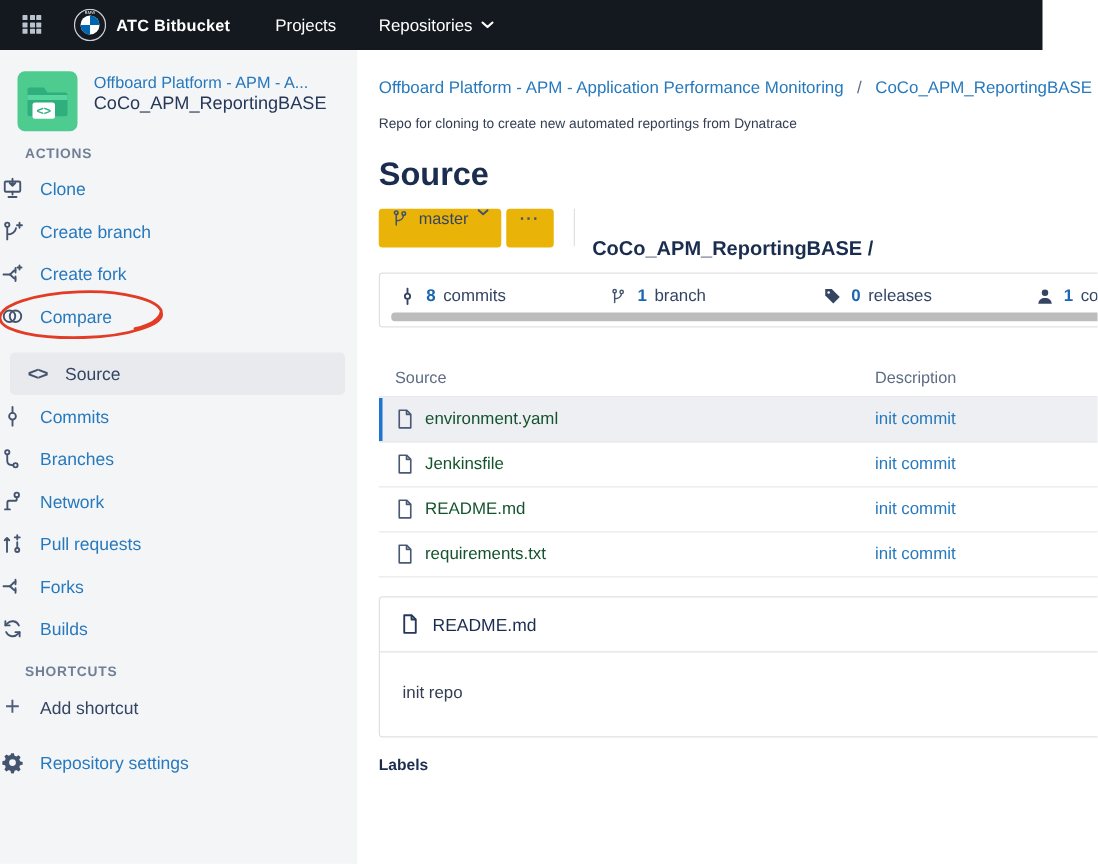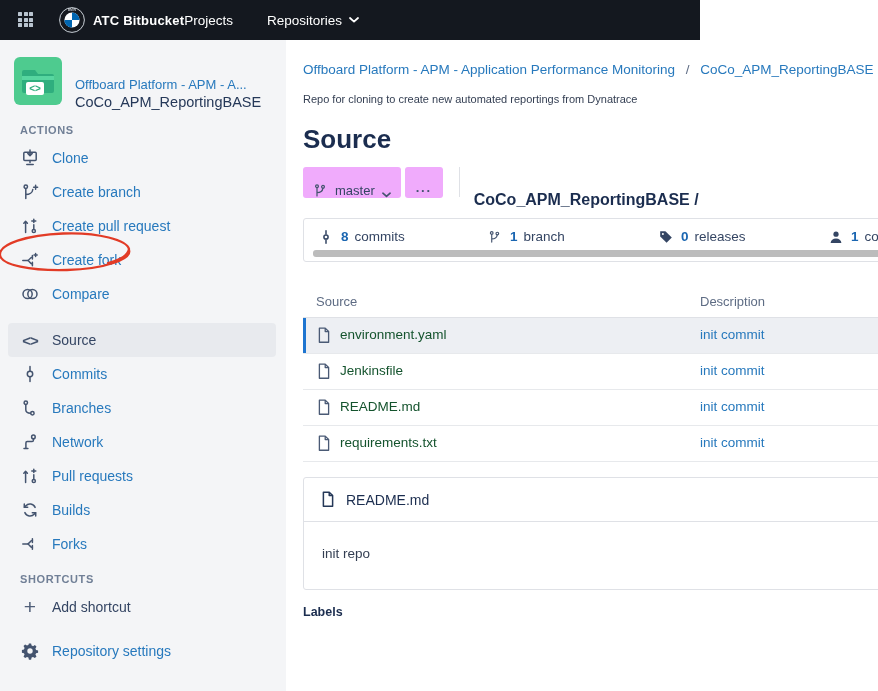--- a/index.html
+++ b/index.html
@@ -2,53 +2,53 @@
 <html><head>
 <meta charset="utf-8">
 <style>
   html,body{margin:0;padding:0;}
   body{
     width:878px;height:691px;overflow:hidden;position:relative;
     background:#fff;font-family:"Liberation Sans","DejaVu Sans",sans-serif;
     -webkit-font-smoothing:antialiased;
   }
   
-  .topbar{position:absolute;top:0;left:0;width:700px;height:40px;background:#14181f;
+  .topbar{position:absolute;top:0;left:0;width:834px;height:40px;background:#14181f;
     display:flex;align-items:center;color:#fff;}
   .grid3{margin-left:18px;width:16px;height:16px;display:grid;
     grid-template-columns:repeat(3,4px);grid-template-rows:repeat(3,4px);gap:1.5px;cursor:pointer;}
   .grid3 i{background:#b9c4cf;border-radius:.5px;}
   .brand{display:flex;align-items:center;gap:8px;margin-left:25px;cursor:pointer;}
   .brand .bname{font-weight:700;font-size:13px;letter-spacing:.2px;}
-  .topnav{display:flex;align-items:center;gap:34px;font-size:13.5px;}
+  .topnav{display:flex;align-items:center;gap:34px;margin-left:36px;font-size:13.5px;}
   .topnav .titem{display:flex;align-items:center;gap:7px;cursor:pointer;}
   
   .sidebar{position:absolute;top:40px;left:0;width:286px;bottom:0;background:#f4f5f7;}
   .repo-head{display:flex;gap:13px;padding:17px 10px 0 14px;}
   .avatar{width:48px;height:48px;border-radius:6px;background:#4ecb8f;flex:0 0 48px;position:relative;}
-  .proj-link{color:#2779bd;font-size:13px;line-height:17px;margin-top:19px;cursor:pointer;white-space:nowrap;}
+  .proj-link{color:#2779bd;font-size:13px;line-height:17px;margin-top:0;cursor:pointer;white-space:nowrap;}
   .repo-name{color:#253858;font-size:14.5px;line-height:19px;white-space:nowrap;}
   .side-sec{margin-top:12px;}
   .sec-label{margin:0 0 4px 20px;font-size:11px;font-weight:700;color:#707f96;letter-spacing:.6px;height:13px;}
-  .item{height:34px;display:flex;align-items:center;padding-left:20px;gap:12px;font-size:14px;color:#2779bd;cursor:pointer;}
+  .item{height:34px;display:flex;align-items:center;gap:12px;font-size:14px;color:#2779bd;cursor:pointer;}
   .item .ic{width:20px;display:flex;justify-content:center;align-items:center;flex:0 0 20px;}
   .item.sel{background:#e8eaee;border-radius:4px;margin:0 10px 0 8px;padding-left:12px;color:#344563;}
   .src-glyph{font-weight:700;color:#44546f;font-size:15px;letter-spacing:-1px;}
   .plus-glyph{font-size:21px;color:#505f79;font-weight:300;line-height:18px;}
   .fork-circle{position:absolute;left:-3px;top:190px;pointer-events:none;}
   svg.lic{stroke:#44546f;fill:none;stroke-width:1.5;stroke-linecap:round;stroke-linejoin:round;}
   
   .main{position:absolute;left:286px;top:40px;right:0;bottom:0;background:#fff;overflow:hidden;}
   .breadcrumb{position:absolute;top:22px;left:17px;font-size:13.5px;white-space:nowrap;color:#42526e;}
   .breadcrumb a{color:#2779bd;text-decoration:none;cursor:pointer;}
   .breadcrumb .sep{padding:0 7px;color:#5e6c84;}
   .repo-desc{position:absolute;top:53px;left:17px;font-size:11px;color:#333e52;white-space:nowrap;}
   .page-title{position:absolute;top:84px;left:17px;font-size:26px;font-weight:600;color:#1b2d4f;}
   .controls{position:absolute;top:126px;left:17px;display:flex;align-items:center;height:32px;}
-  .btn{height:31px;background:#f0abfc;border-radius:3px;display:flex;align-items:flex-end;
+  .btn{height:31px;background:#eab308;border-radius:3px;display:flex;align-items:flex-start;
     padding:0 10px;gap:7px;font-size:13px;color:#344563;cursor:pointer;border:none;}
   .btn.master{min-width:78px;}
   .btn.more{width:38px;margin-left:4px;justify-content:center;font-weight:700;letter-spacing:1px;color:#44546f;padding:0;}
   .vdiv{width:1px;height:30px;background:#dfe1e6;margin:0 14px 0 16px;}
   .path{font-size:16px;font-weight:700;color:#1b2d4f;white-space:nowrap;margin-top:36px;}
   .stats{position:absolute;top:178px;left:17px;width:745px;height:44px;border:1px solid #dfe1e6;border-radius:3px;box-sizing:border-box;}
   .stat{position:absolute;top:10px;display:flex;align-items:center;gap:8px;font-size:13.5px;color:#344563;cursor:pointer;white-space:nowrap;}
   .stat b{color:#1b66b1;font-weight:700;margin-right:-2px;}
   .hscroll{position:absolute;left:9px;bottom:4px;height:7px;width:725px;background:#bcbcbc;border-radius:3px;cursor:pointer;}
   .file-table{position:absolute;top:248px;left:17px;width:745px;}
@@ -135,123 +135,113 @@
     <div class="item">
       <span class="ic">
         <svg class="lic" width="18" height="18" viewBox="0 0 18 18">
           <circle cx="4.8" cy="3.8" r="1.7"></circle>
           <path d="M4.8 5.6v9.9M4.8 11.5c3.7 0 6.7-2 7-5M14.6 2.2v4M12.6 4.2h4"></path>
         </svg>
       </span>
       <span>Create branch</span>
     </div>
 
+
+    <div class="item">
+      <span class="ic">
+        <svg class="lic" width="18" height="18" viewBox="0 0 18 18">
+          <path d="M1.8 9.6h4.4M6.2 9.6c2.6 0 2.6-3.4 5.2-3.4M6.2 9.6c2.6 0 2.6 3.4 5.2 3.4"></path>
+          <path d="M11.4 4.4v3.6M11.4 11.2v3.6M14.6 2.4v3.2M13 4h3.2"></path>
+        </svg>
+      </span>
+      <span>Create fork</span>
+    </div>
+
+    <div class="item">
+      <span class="ic">
+        <svg class="lic" width="18" height="18" viewBox="0 0 18 18">
+          <circle cx="6.6" cy="9" r="4.6"></circle>
+            <circle cx="11.4" cy="9" r="4.6"></circle>
+        </svg>
+      </span>
+      <span>Compare</span>
+    </div>
+  </div>
+
+  <svg class="fork-circle" width="146" height="47" viewBox="0 0 146 47">
+    <path d="M132 20c3 9-24 19-62 20C34 41 4 35 3 25 2 14 30 5 66 3.5c36-1.5 64 7 66 15.5-1 6-8 11-21 14" fill="none" stroke="#e23b26" stroke-width="2.3" stroke-linecap="round"></path>
+  </svg>
+
+  <div class="side-sec">
+
+    <div class="item sel">
+      <span class="ic src-glyph">&lt;&gt;</span>
+      <span>Source</span>
+    </div>
+
+    <div class="item">
+      <span class="ic">
+        <svg class="lic" width="18" height="18" viewBox="0 0 18 18">
+          <circle cx="9" cy="9" r="2.7"></circle>
+            <path d="M9 1.5v4.6M9 11.7v4.8"></path>
+        </svg>
+      </span>
+      <span>Commits</span>
+    </div>
+
+    <div class="item">
+      <span class="ic">
+        <svg class="lic" width="18" height="18" viewBox="0 0 18 18">
+          <circle cx="4.8" cy="3.8" r="1.7"></circle>
+          <path d="M4.8 5.6v5.2c0 2.3 2.2 3.4 4.8 3.4"></path>
+          <circle cx="11.4" cy="14.2" r="1.7"></circle>
+        </svg>
+      </span>
+      <span>Branches</span>
+    </div>
+
+    <div class="item">
+      <span class="ic">
+        <svg class="lic" width="18" height="18" viewBox="0 0 18 18">
+          <circle cx="12.4" cy="3.9" r="1.8"></circle>
+          <path d="M12.4 5.8v1.5c0 .8-.6 1.3-1.3 1.3H6.2c-.8 0-1.3.5-1.3 1.3v5.6M3 15.5h3.9"></path>
+        </svg>
+      </span>
+      <span>Network</span>
+    </div>
+
     <div class="item">
       <span class="ic">
         <svg class="lic" width="18" height="18" viewBox="0 0 18 18">
           <path d="M4.6 15.5V4.4M2.8 6.2L4.6 4.4l1.8 1.8"></path>
           <path d="M12.8 7.8v4.4M12.8 2.2v3.4M10.8 3.9h4"></path>
           <circle cx="12.8" cy="14" r="1.6"></circle>
         </svg>
       </span>
-      <span>Create pull request</span>
-    </div>
-
-    <div class="item">
-      <span class="ic">
-        <svg class="lic" width="18" height="18" viewBox="0 0 18 18">
-          <path d="M1.8 9.6h4.4M6.2 9.6c2.6 0 2.6-3.4 5.2-3.4M6.2 9.6c2.6 0 2.6 3.4 5.2 3.4"></path>
-          <path d="M11.4 4.4v3.6M11.4 11.2v3.6M14.6 2.4v3.2M13 4h3.2"></path>
-        </svg>
-      </span>
-      <span>Create fork</span>
-    </div>
-
-    <div class="item">
-      <span class="ic">
-        <svg class="lic" width="18" height="18" viewBox="0 0 18 18">
-          <circle cx="6.6" cy="9" r="4.6"></circle>
-            <circle cx="11.4" cy="9" r="4.6"></circle>
-        </svg>
-      </span>
-      <span>Compare</span>
-    </div>
-  </div>
-
-  <svg class="fork-circle" width="146" height="47" viewBox="0 0 146 47">
-    <path d="M132 20c3 9-24 19-62 20C34 41 4 35 3 25 2 14 30 5 66 3.5c36-1.5 64 7 66 15.5-1 6-8 11-21 14" fill="none" stroke="#e23b26" stroke-width="2.3" stroke-linecap="round"></path>
-  </svg>
-
-  <div class="side-sec">
-
-    <div class="item sel">
-      <span class="ic src-glyph">&lt;&gt;</span>
-      <span>Source</span>
-    </div>
-
-    <div class="item">
-      <span class="ic">
-        <svg class="lic" width="18" height="18" viewBox="0 0 18 18">
-          <circle cx="9" cy="9" r="2.7"></circle>
-            <path d="M9 1.5v4.6M9 11.7v4.8"></path>
-        </svg>
-      </span>
-      <span>Commits</span>
-    </div>
-
-    <div class="item">
-      <span class="ic">
-        <svg class="lic" width="18" height="18" viewBox="0 0 18 18">
-          <circle cx="4.8" cy="3.8" r="1.7"></circle>
-          <path d="M4.8 5.6v5.2c0 2.3 2.2 3.4 4.8 3.4"></path>
-          <circle cx="11.4" cy="14.2" r="1.7"></circle>
-        </svg>
-      </span>
-      <span>Branches</span>
-    </div>
-
-    <div class="item">
-      <span class="ic">
-        <svg class="lic" width="18" height="18" viewBox="0 0 18 18">
-          <circle cx="12.4" cy="3.9" r="1.8"></circle>
-          <path d="M12.4 5.8v1.5c0 .8-.6 1.3-1.3 1.3H6.2c-.8 0-1.3.5-1.3 1.3v5.6M3 15.5h3.9"></path>
-        </svg>
-      </span>
-      <span>Network</span>
-    </div>
-
-    <div class="item">
-      <span class="ic">
-        <svg class="lic" width="18" height="18" viewBox="0 0 18 18">
-          <path d="M4.6 15.5V4.4M2.8 6.2L4.6 4.4l1.8 1.8"></path>
-          <path d="M12.8 7.8v4.4M12.8 2.2v3.4M10.8 3.9h4"></path>
-          <circle cx="12.8" cy="14" r="1.6"></circle>
-        </svg>
-      </span>
       <span>Pull requests</span>
+    </div>
+
+    <div class="item">
+      <span class="ic">
+        <svg class="lic" width="18" height="18" viewBox="0 0 18 18">
+          <path d="M1.8 9h4.4M6.2 9c2.6 0 2.6-3.4 5.2-3.4M6.2 9c2.6 0 2.6 3.4 5.2 3.4"></path>
+          <path d="M11.4 3.8v3.6M11.4 10.6v3.6"></path>
+        </svg>
+      </span>
+      <span>Forks</span>
     </div>
 
     <div class="item">
       <span class="ic">
         <svg class="lic" width="18" height="18" viewBox="0 0 18 18">
           <path d="M14.1 6.4A5.6 5.6 0 0 0 4.7 4.9L3.4 6.2M3.9 11.6a5.6 5.6 0 0 0 9.4 1.5l1.3-1.3"></path>
           <path d="M3.3 2.9v3.4h3.4M14.7 15.1v-3.4h-3.4"></path>
         </svg>
       </span>
       <span>Builds</span>
-    </div>
-
-    <div class="item">
-      <span class="ic">
-        <svg class="lic" width="18" height="18" viewBox="0 0 18 18">
-          <path d="M1.8 9h4.4M6.2 9c2.6 0 2.6-3.4 5.2-3.4M6.2 9c2.6 0 2.6 3.4 5.2 3.4"></path>
-          <path d="M11.4 3.8v3.6M11.4 10.6v3.6"></path>
-        </svg>
-      </span>
-      <span>Forks</span>
     </div>
   </div>
 
   <div class="side-sec">
     <div class="sec-label">SHORTCUTS</div>
     <div class="item" style="color:#344563;">
       <span class="ic plus-glyph">+</span>
       <span>Add shortcut</span>
     </div>
   </div>

